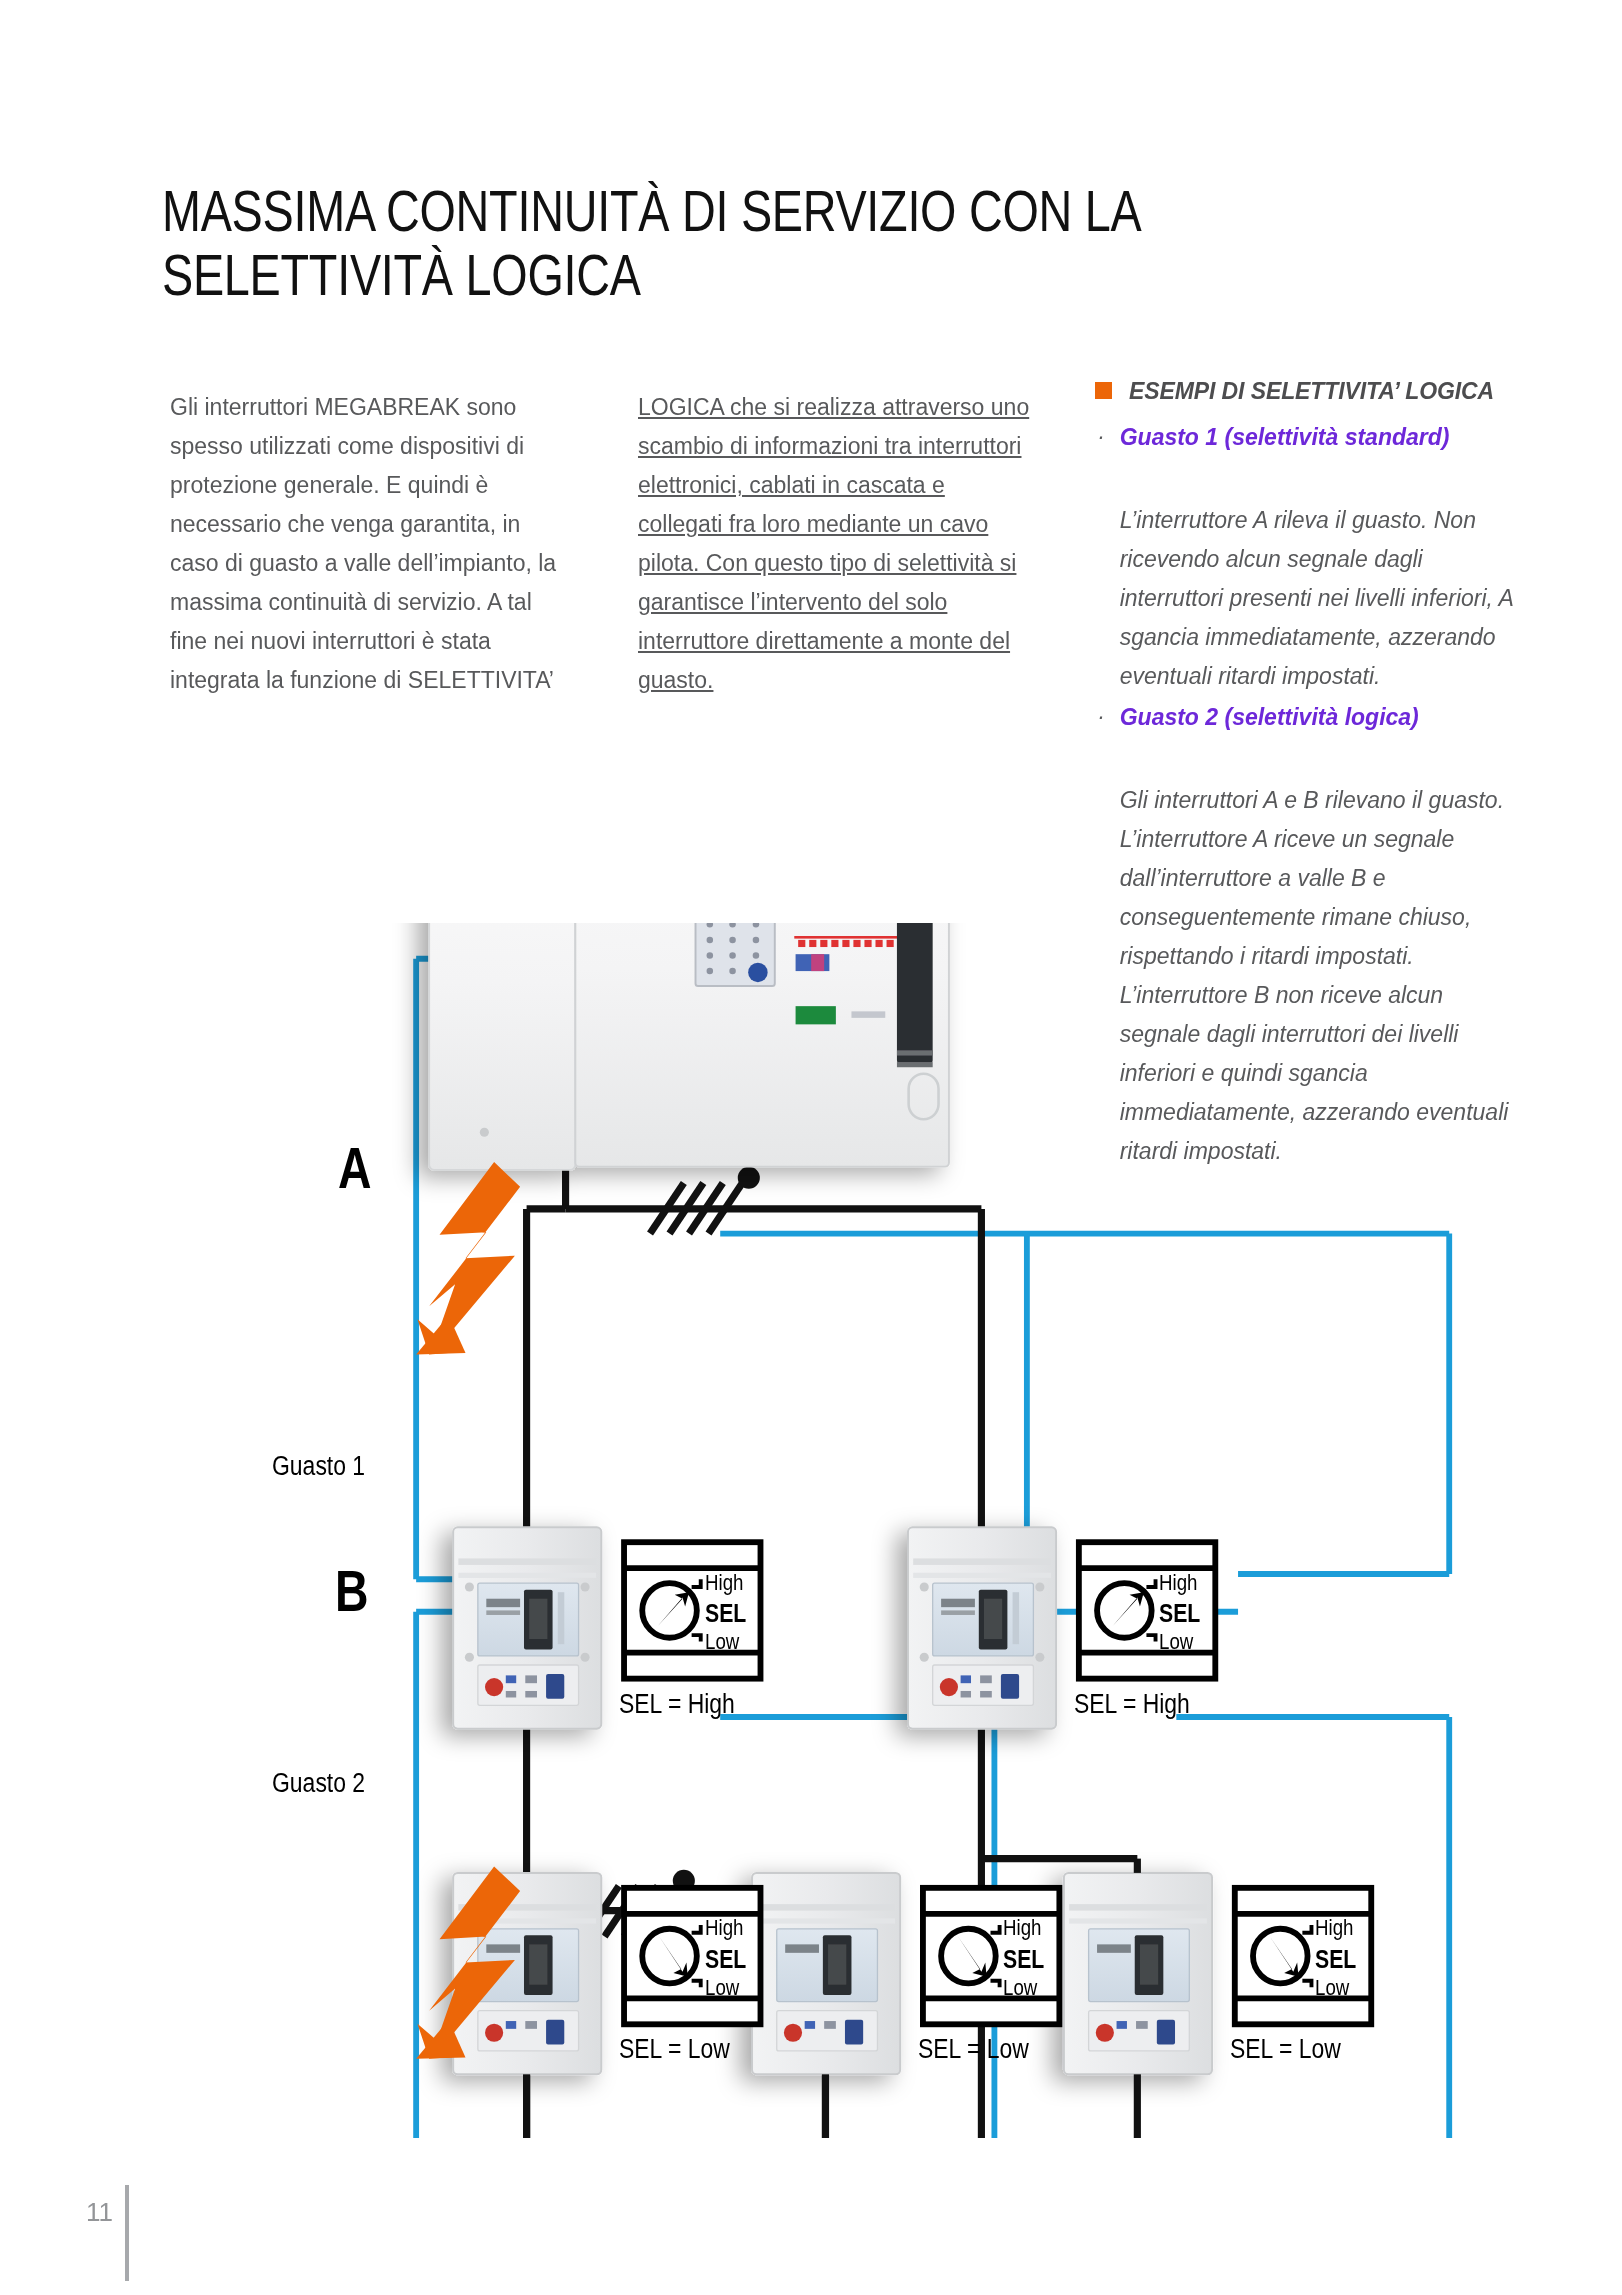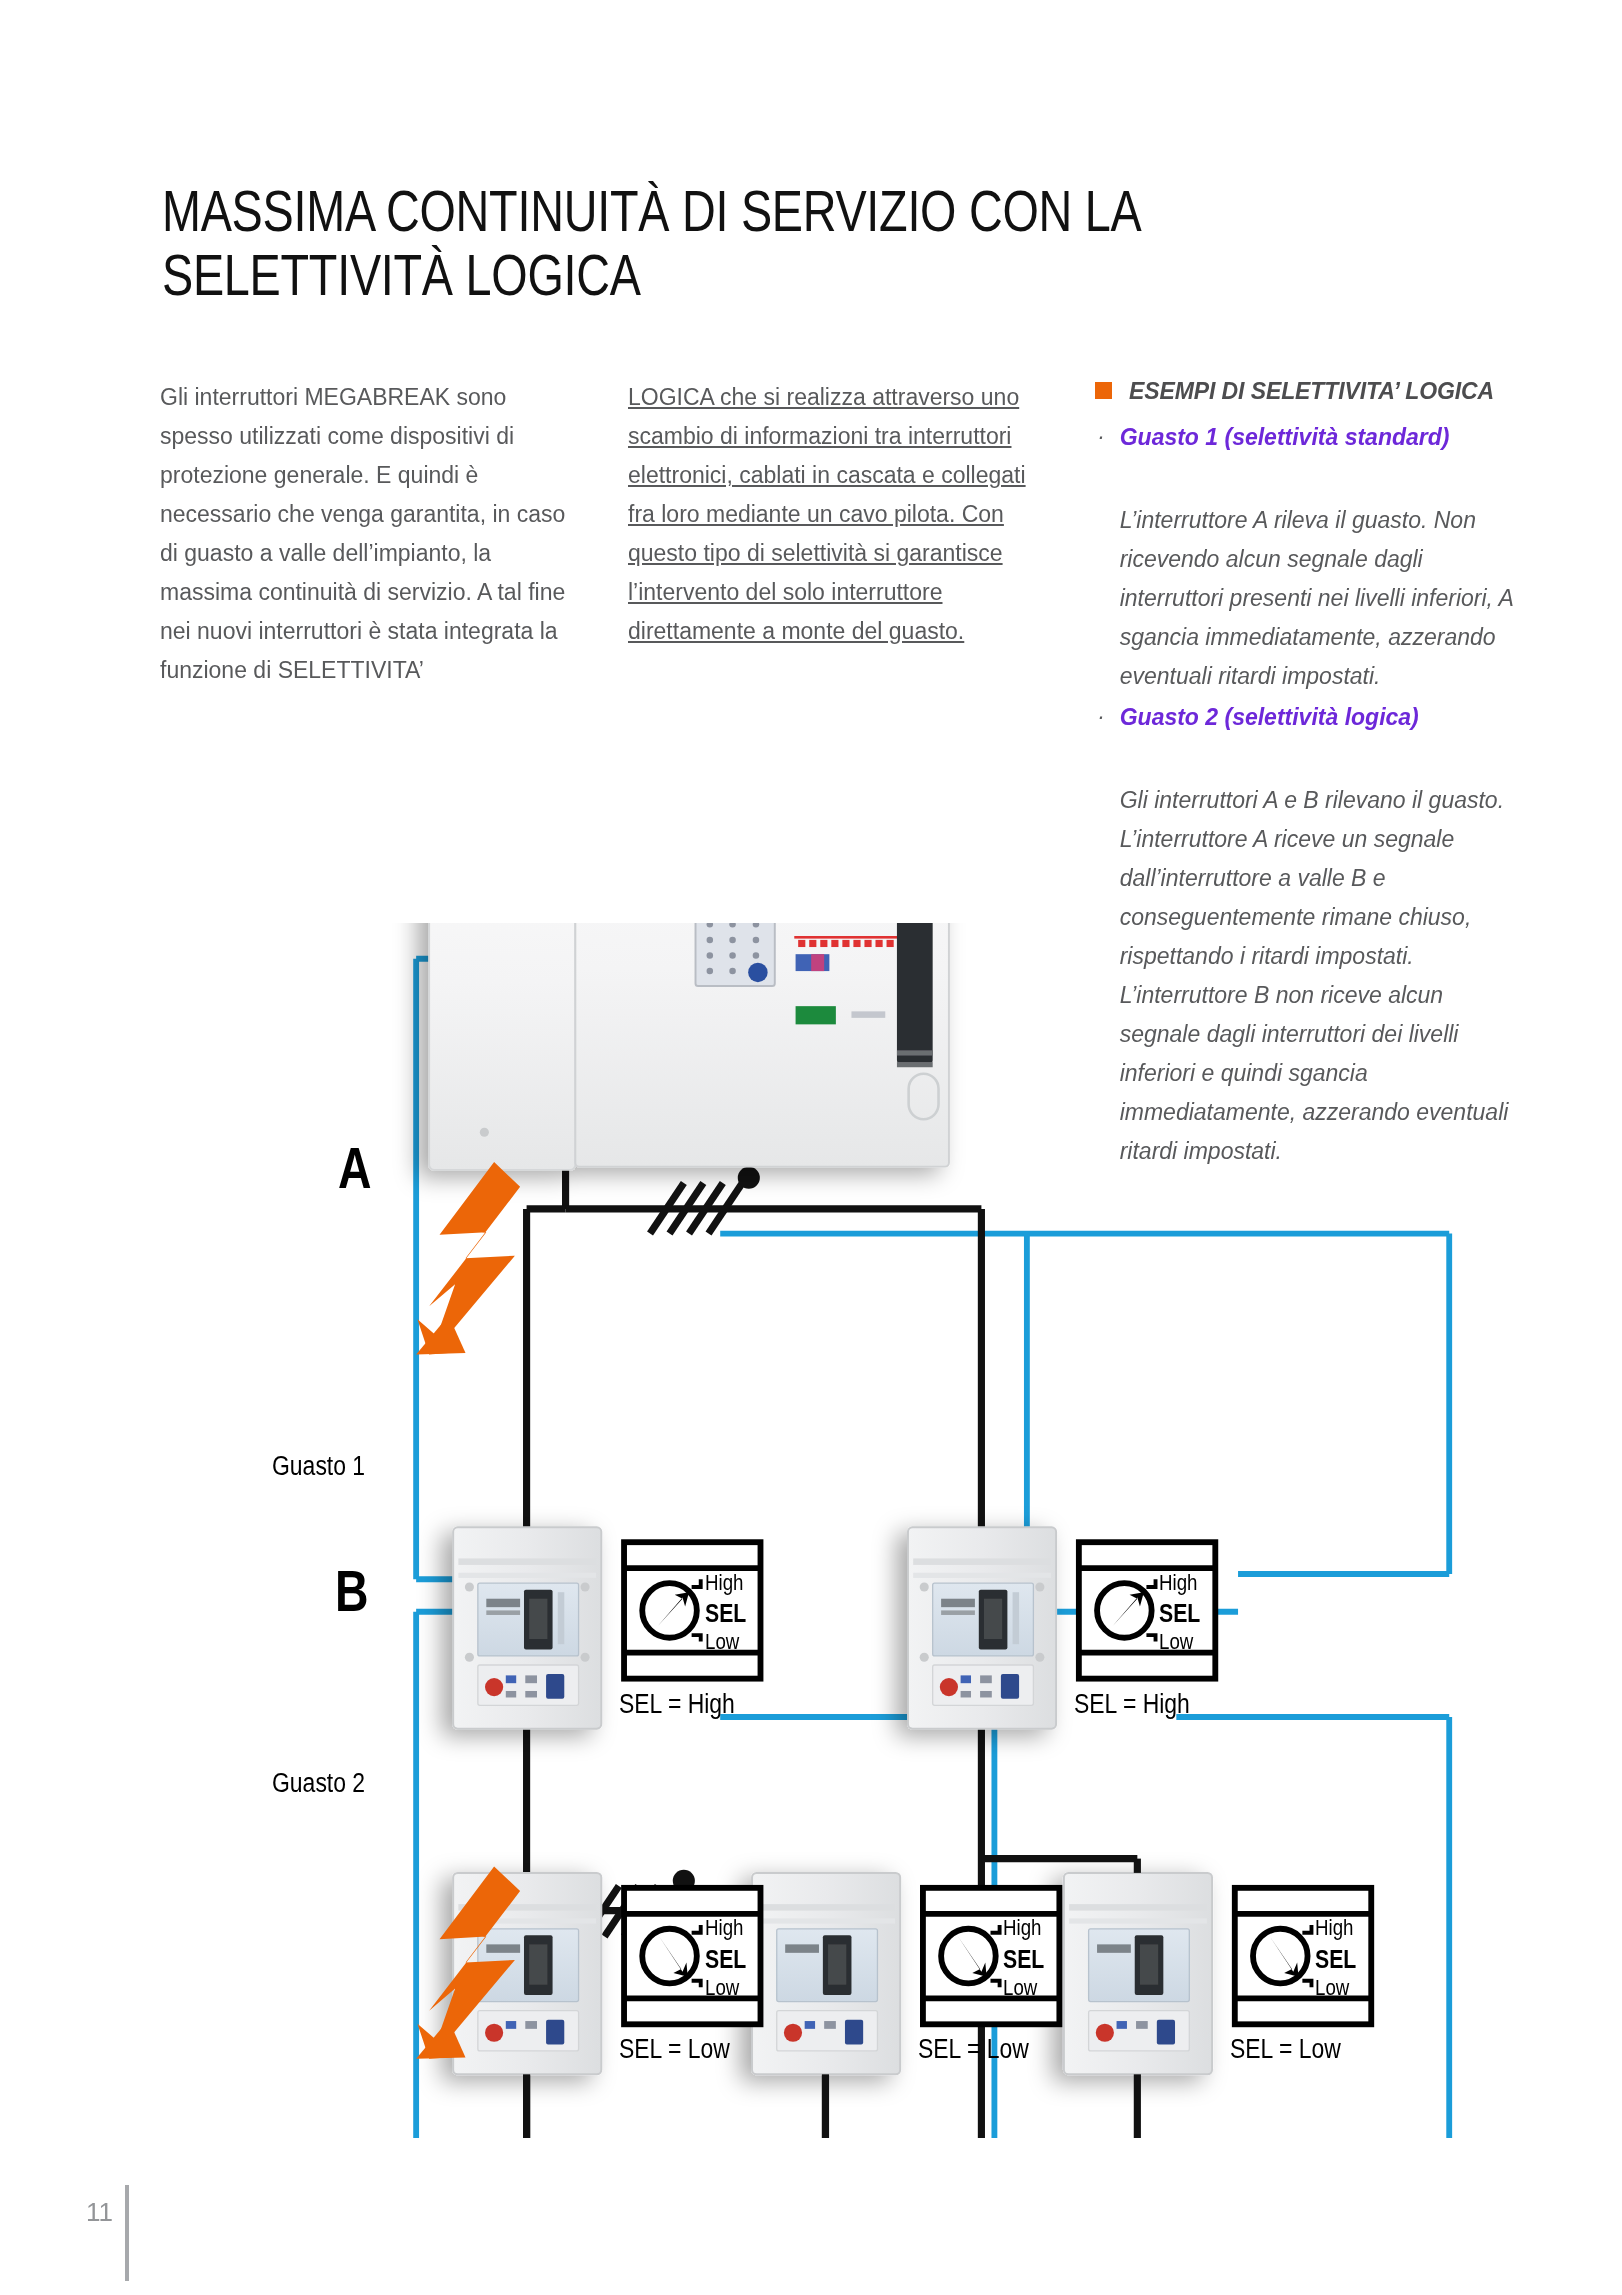--- a/index.html
+++ b/index.html
@@ -15,21 +15,21 @@
     position:absolute;left:162px;top:142px;width:1287px;
     font-family:"Liberation Sans", sans-serif;
     font-size:57px;line-height:1.12;font-weight:400;
     color:#111;letter-spacing:-0.3px;
     transform:scaleX(.82);transform-origin:left top;
   }
   .title .l2{display:block;}
 
   
   .col{position:absolute;top:376px;font-size:23px;line-height:39px;color:#58595b;}
-  .col p{margin:2px;}
+  .col p{margin:12px;}
   #col1{left:158px;width:416px;}
   #col2{left:626px;width:416px;text-decoration:underline;}
   #col3{left:1095px;width:429px;font-style:italic;}
 
   .examples-head{
     display:flex;align-items:flex-start;gap:17px;
     font-weight:bold;color:#4d4d4f;font-size:23px;line-height:30px;
     letter-spacing:-0.1px;margin-bottom:11.7px;
   }
   .sq{width:17px;height:17px;background:#ec6608;flex:0 0 17px;margin-top:5.8px;}

